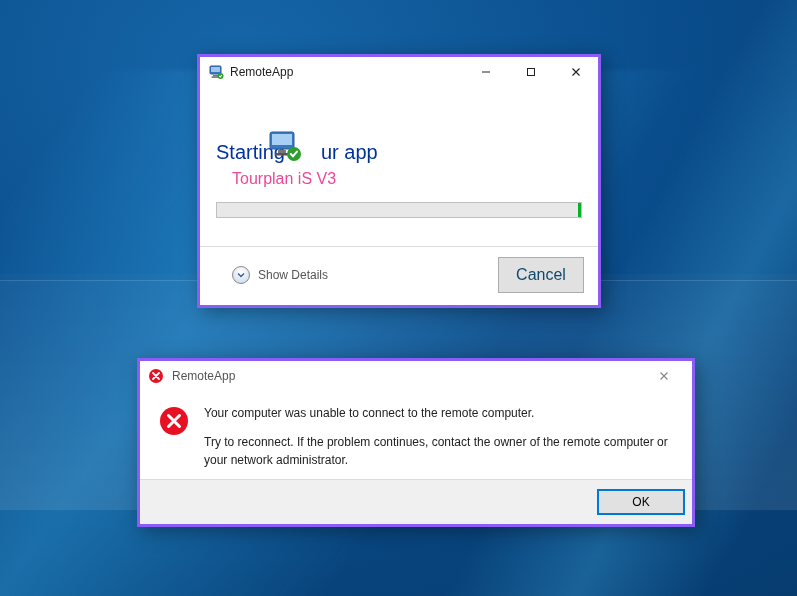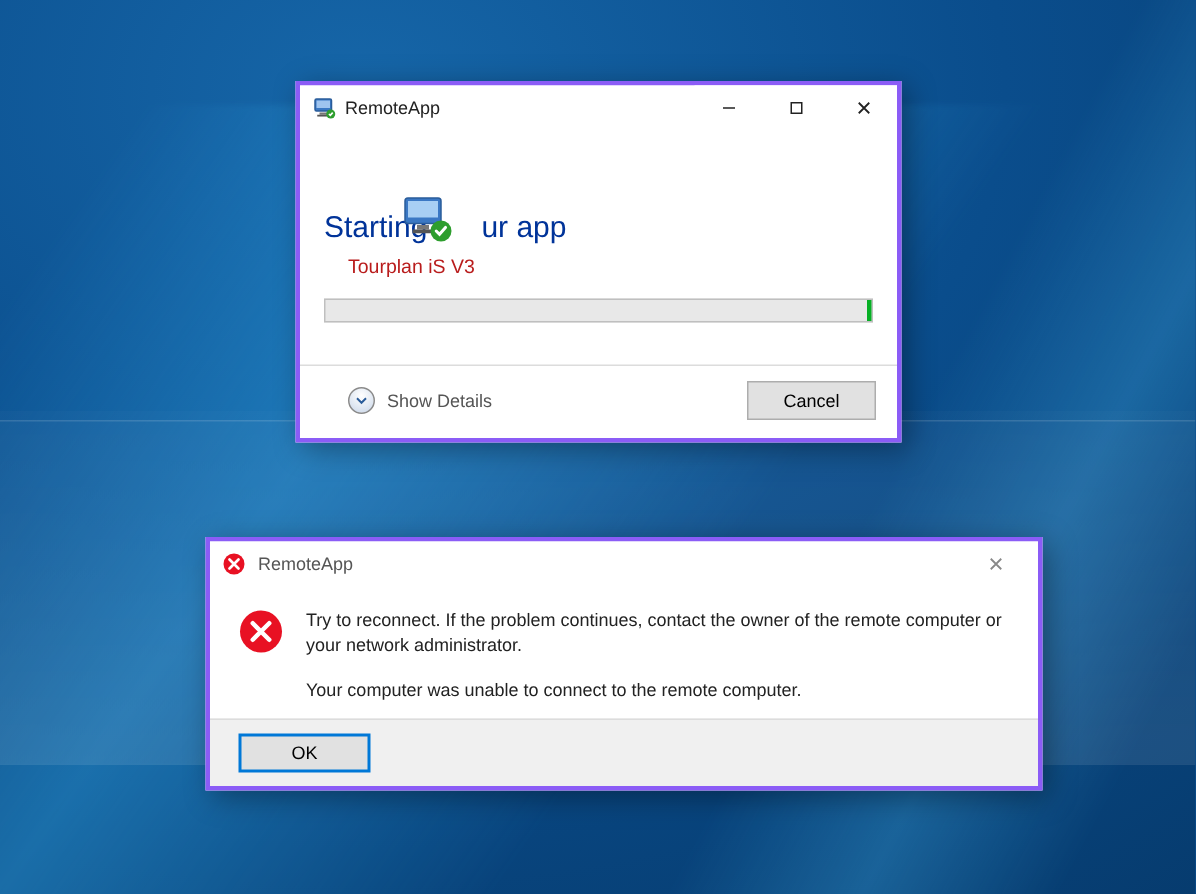--- a/index.html
+++ b/index.html
@@ -73,21 +73,21 @@
     .winbtn svg { display:block; }
 
     .body-area { padding: 14px 16px 0 16px; }
     .heading-row { position: relative; margin-top: 40px; }
     .heading {
       font-size: 20px; color: #003399; font-weight: 400;
     }
     .app-icon-over {
       position:absolute; left:50px; top:-14px;
     }
-    .subline { font-size: 13px; color: #b91c1c; margin: 6px 0 14px 16px; }
+    .subline { font-size: 16px; color: #ec4899; margin: 6px 0 14px 16px; }
     .progress-track {
       height: 16px;
       border: 1px solid #bfbfbf;
       background: #e8e8e8;
       position: relative;
       margin-bottom: 12px;
     }
     .progress-fill {
       position:absolute; top:0; bottom:0; right:0; width:3px;
       background:#06b025;
@@ -99,25 +99,25 @@
     .chevron-btn {
       width:18px; height:18px;
       border:1px solid #8a8a8a; border-radius:50%;
       background: radial-gradient(circle at 50% 30%, #fff 0%, #dfe7f2 60%, #c9d6e8 100%);
       display:flex; align-items:center; justify-content:center;
       margin-right:8px;
     }
     .show-details { color:#555; font-size:12px; }
     .btn {
       margin-left:auto;
-      min-width: 86px; height: 26px;
+      min-width: 86px; height: 36px;
       padding: 0 14px;
       background:#e1e1e1;
       border:1px solid #adadad;
-      font-size:12px; color:#000000;
+      font-size:16px; color:#0c4a6e;
       display:flex; align-items:center; justify-content:center;
       cursor:pointer;
     }
 
     
     .error-window { left: 137px; top: 358px; width: 558px; }
     .error-titlebar {
       height: 30px;
       display:flex; align-items:center;
       padding: 0 8px;
@@ -130,22 +130,22 @@
       display:flex;
       padding: 14px 18px 10px 18px;
       gap: 14px;
     }
     .big-err-icn { flex:0 0 auto; }
     .error-text { color:#222; font-size:12px; line-height:1.45; }
     .error-text p + p { margin-top:12px; }
     .error-footer{
       background:#f0f0f0;
       border-top:1px solid #dcdcdc;
-      padding: 10px 20px;
-      display:flex; justify-content:flex-start;
+      padding: 10px 8px;
+      display:flex; justify-content:flex-end;
     }
     .ok-btn{
       min-width: 86px; height:24px;
       padding: 0 14px;
       background:#e1e1e1;
       border:1px solid #0078d7;
       outline:1px solid #0078d7;
       font-size:12px;
       display:flex; align-items:center; justify-content:center;
       cursor:pointer;
@@ -245,22 +245,22 @@
   </div>
 
   <div class="error-body">
     <span class="big-err-icn">
       <svg width="32" height="32" viewBox="0 0 32 32">
         <circle cx="16" cy="16" r="14" fill="#e81123"></circle>
         <path d="M10.5 10.5 L21.5 21.5 M21.5 10.5 L10.5 21.5" stroke="#fff" stroke-width="3" stroke-linecap="round"></path>
       </svg>
     </span>
     <div class="error-text">
+      <p>Your computer was unable to connect to the remote computer.</p>
       <p>Try to reconnect. If the problem continues, contact the owner of the remote computer or your network administrator.</p>
-      <p>Your computer was unable to connect to the remote computer.</p>
     </div>
   </div>
 
   <div class="error-footer">
     <div class="ok-btn">
       <span>OK</span>
     </div>
   </div>
 </div>
 

